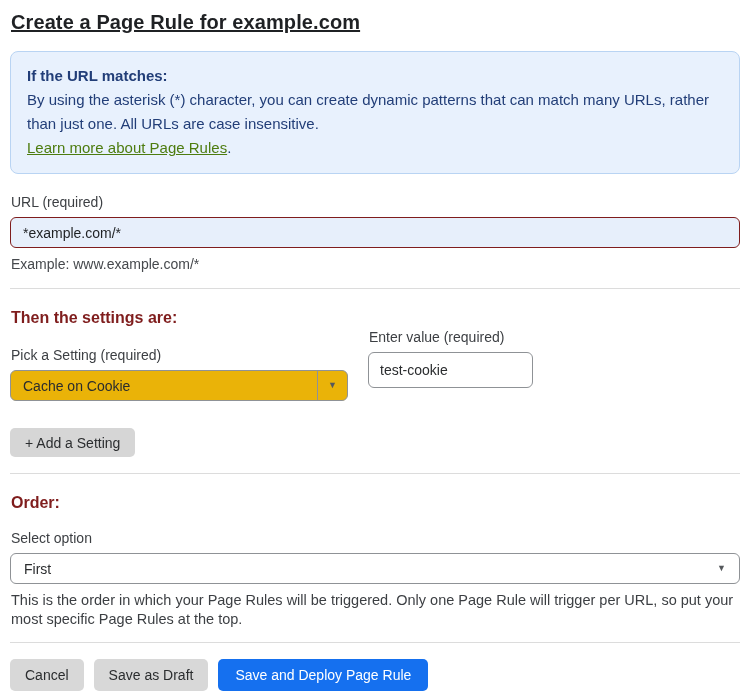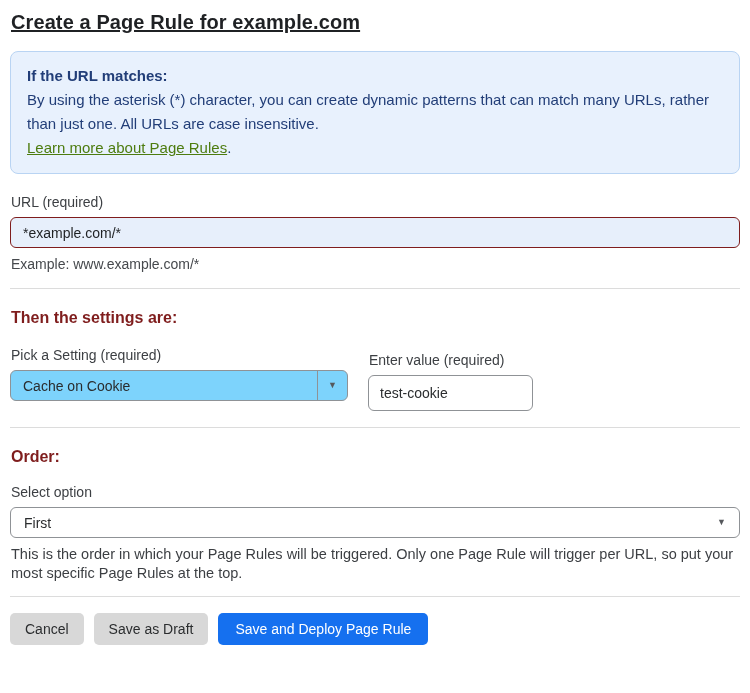--- a/index.html
+++ b/index.html
@@ -80,28 +80,28 @@
     color: #7f1d1d;
     margin-top: 20px;
     margin-left: 1px;
   }
   .settings-row {
     display: flex;
     align-items: flex-start;
     margin-top: 0;
   }
   .settings-col-left { width: 338px; }
-  .settings-col-right { margin-left: 20px; margin-top: 25px; }
+  .settings-col-right { margin-left: 20px; margin-top: 2px; }
   .custom-select {
     display: flex;
     align-items: stretch;
     width: 338px;
     height: 31px;
     margin-top: 7px;
-    background: #7dd3fc;
+    background: #eab308;
     border: 1px solid #8f9296;
     border-radius: 6px;
     cursor: pointer;
     overflow: hidden;
   }
   .custom-select .select-value {
     flex: 1;
     display: flex;
     align-items: center;
     padding-left: 12px;
@@ -226,20 +226,21 @@
           <span class="arrow-glyph">▼</span>
         </div>
       </div>
     </div>
     <div class="settings-col-right">
       <div class="field-label" style="margin-top:0;">Enter value (required)</div>
       <input class="value-input" type="text" value="test-cookie" style="">
     </div>
   </div>
 
+  <button class="add-setting-button">+ Add a Setting</button>
 
   <hr class="divider">
 
   <h2 class="section-heading">Order:</h2>
 
   <div class="field-label" style="margin-top:18px;">Select option</div>
   <div class="order-select">
     <div class="select-value">First</div>
     <span class="arrow-glyph">▼</span>
   </div>

